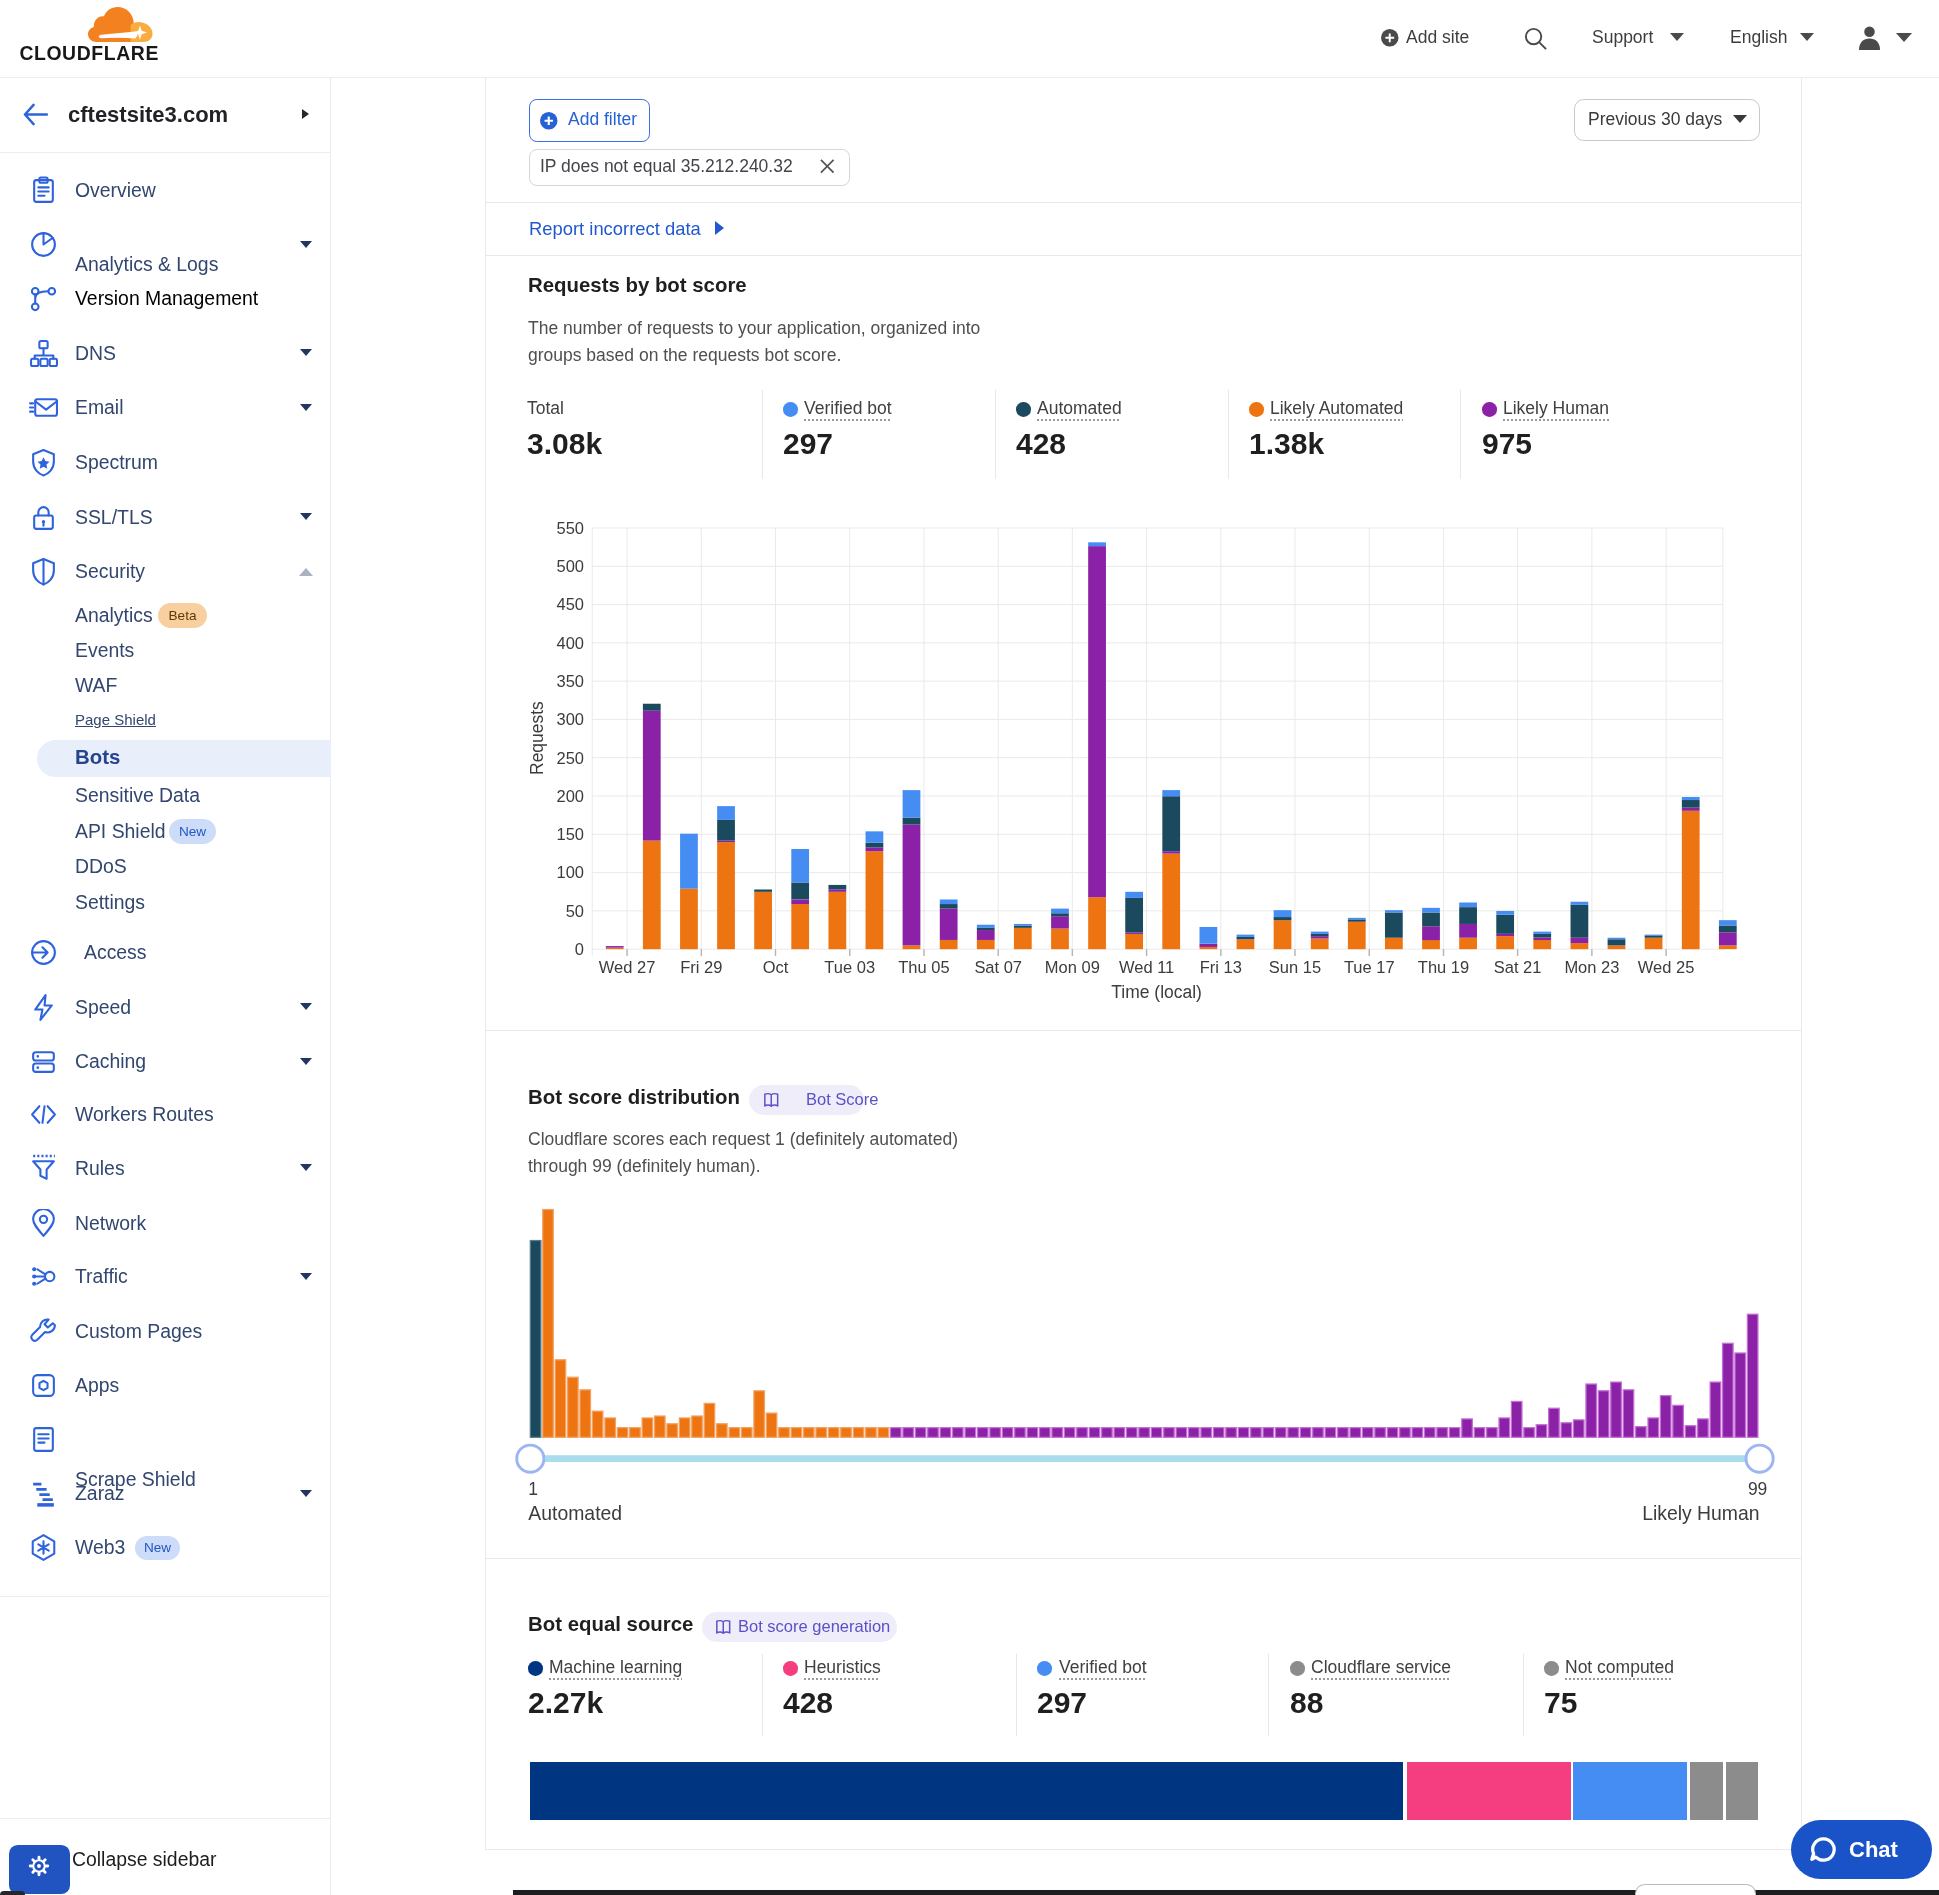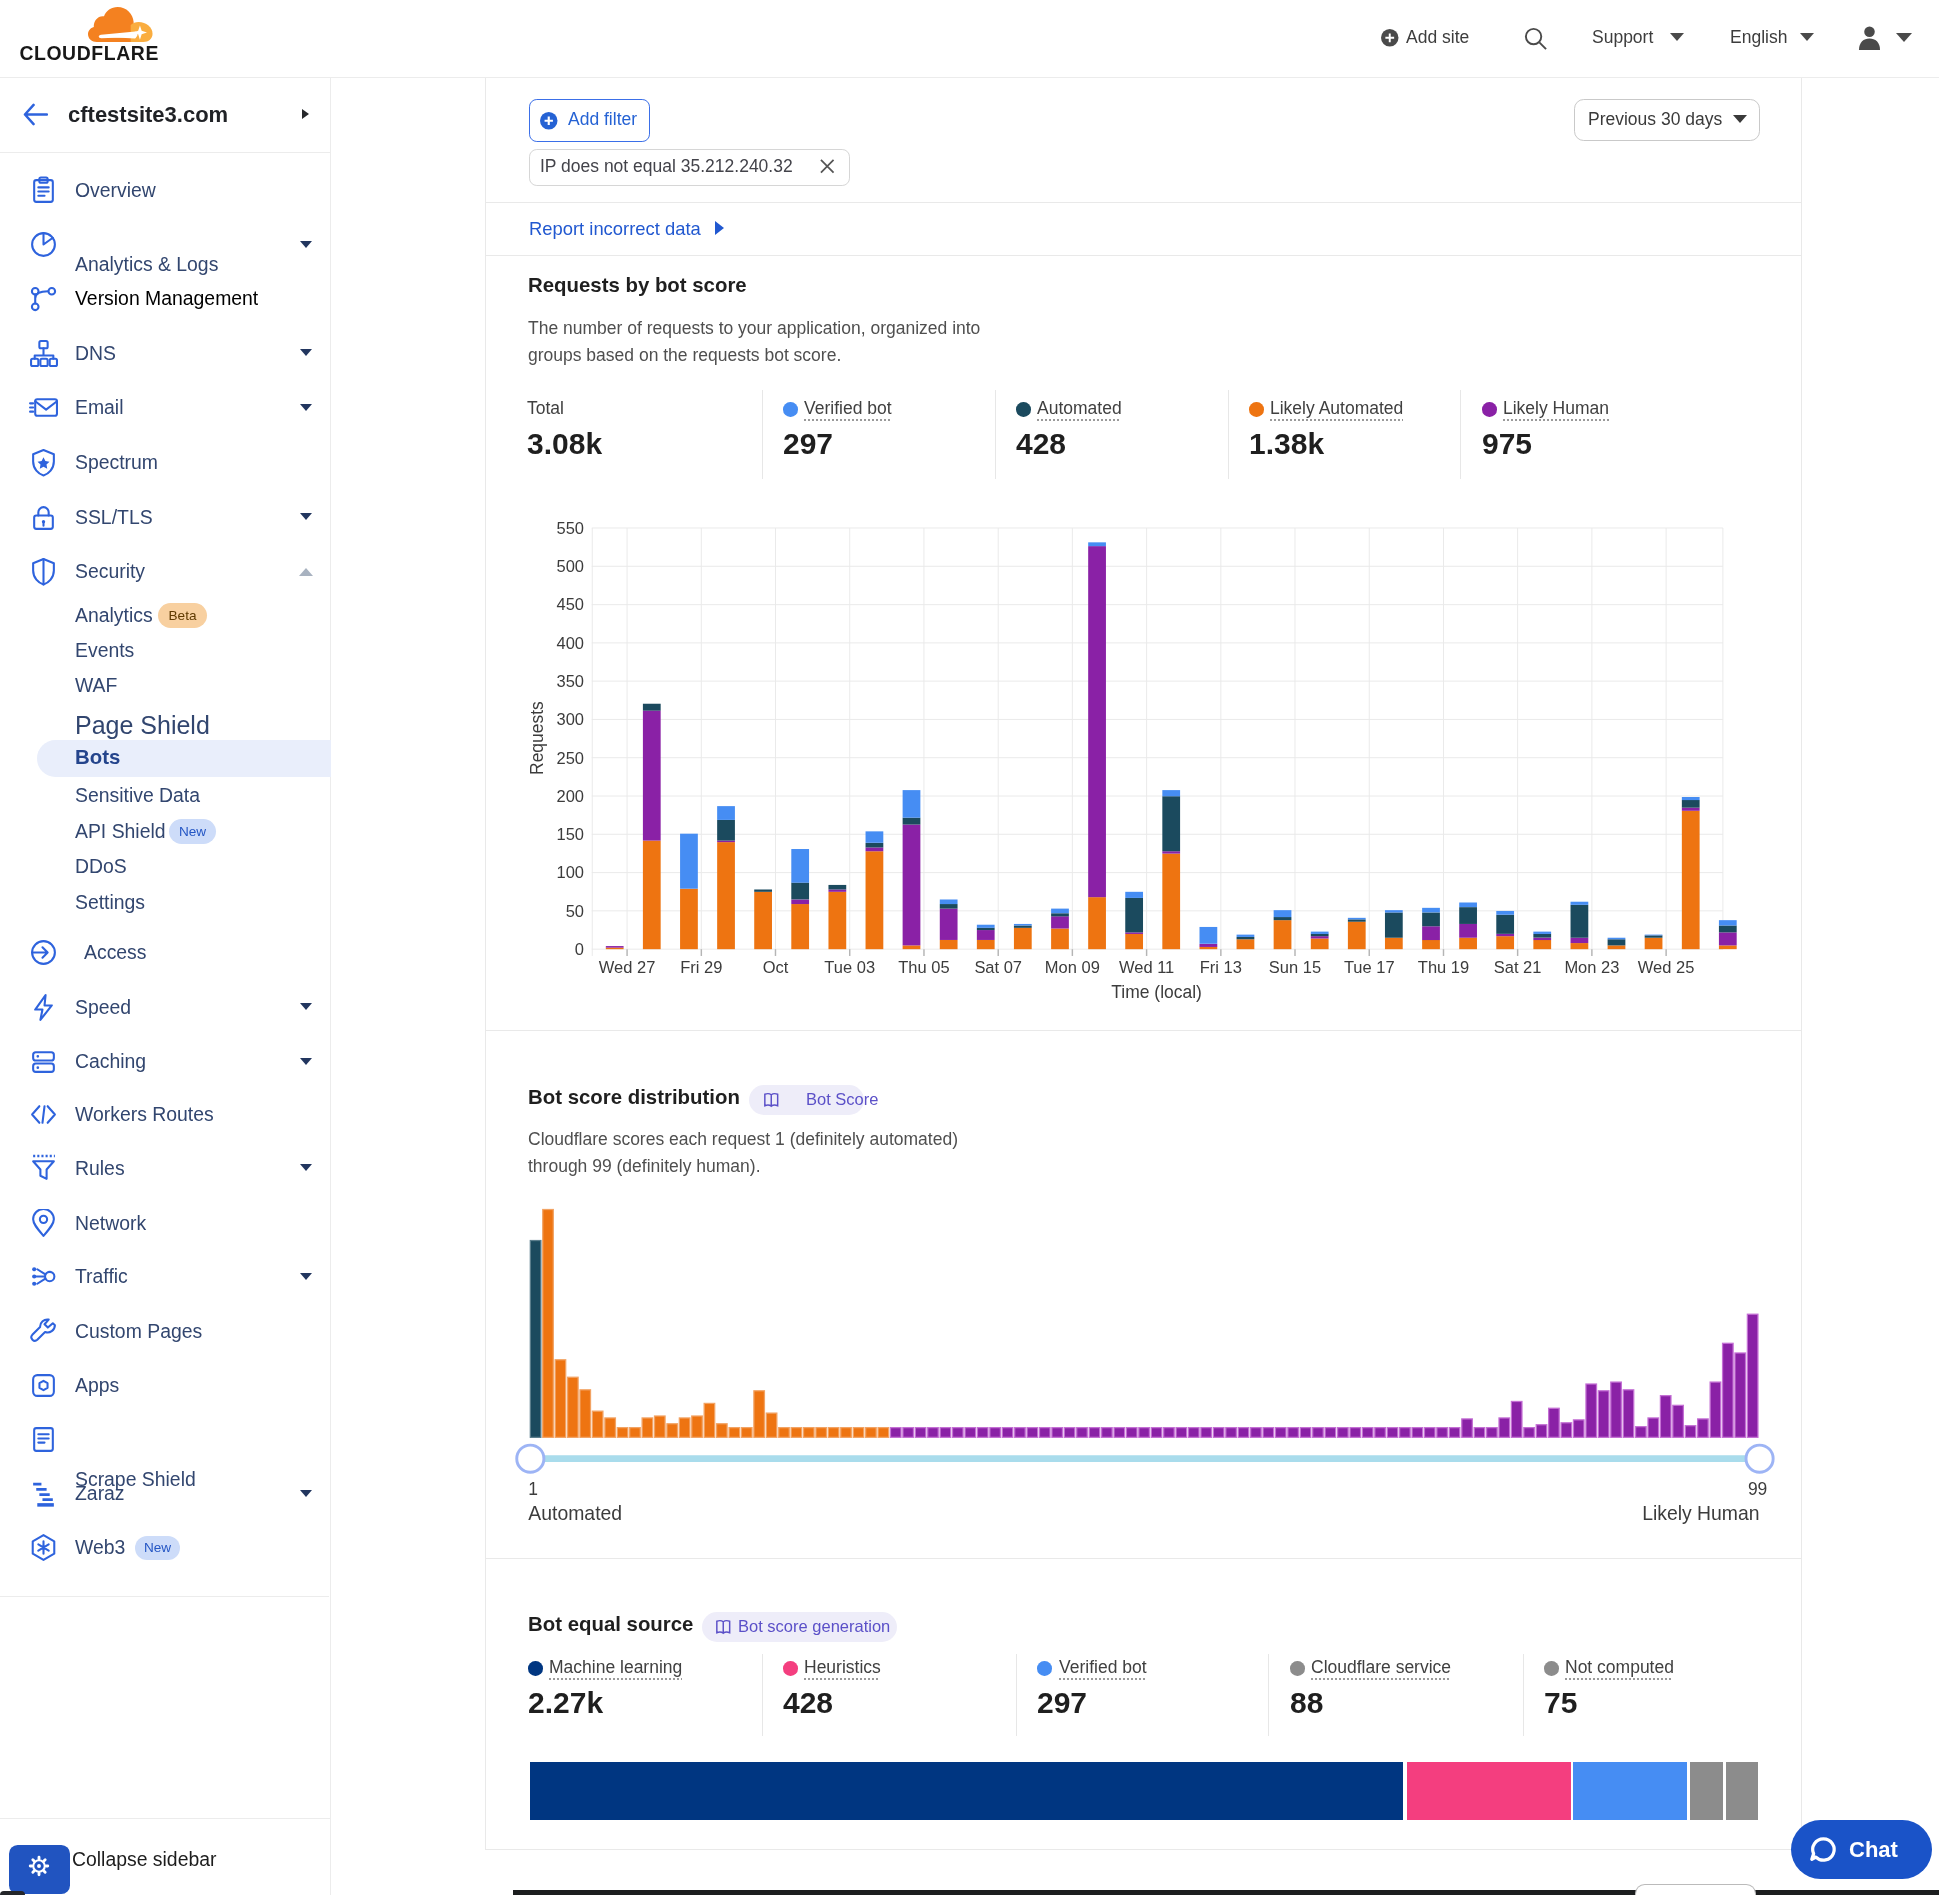--- a/index.html
+++ b/index.html
@@ -163,21 +163,21 @@
 <svg class="abs" style="left:29px;top:1533px;" width="29" height="29" viewBox="0 0 28 28">
       <path d="M14 2 L24.4 8 V20 L14 26 L3.6 20 V8 Z" stroke="#2e63dd" fill="none" stroke-width="2" stroke-linecap="round" stroke-linejoin="round"></path>
       <path d="M14 8 v12 M9 11 l10 6 M19 11 l-10 6" stroke="#2e63dd" fill="none" stroke-width="2" stroke-linecap="round" stroke-linejoin="round"></path>
     </svg>
 <div class="abs" style="left:75px;top:1536px;font-size:19.4px;color:#32466f;">Web3</div>
 <div class="abs" style="left:135px;top:1536px;width:45px;height:24px;background:#cddcf9;border-radius:12.6px;font-size:13.6px;color:#2456c4;text-align:center;line-height:24px;">New</div>
 <div class="abs" style="left:75px;top:604px;font-size:19.4px;color:#32466f;">Analytics</div>
 <div class="abs" style="left:158px;top:603px;width:49px;height:25px;background:#f8d0a0;border-radius:12.6px;font-size:13.6px;color:#5f3a00;text-align:center;line-height:25px;">Beta</div>
 <div class="abs" style="left:75px;top:639px;font-size:19.4px;color:#32466f;">Events</div>
 <div class="abs" style="left:75px;top:674px;font-size:19.4px;color:#32466f;">WAF</div>
-<div class="abs" style="left:75px;top:711px;font-size:25px;color:#32466f;">Page Shield</div>
+<div class="abs" style="left:75px;top:711px;font-size:15px;color:#32466f;text-decoration:underline;">Page Shield</div>
 <div class="abs" style="left:37px;top:740px;width:294px;height:37px;background:#e9eefb;border-radius:18.4px 0 0 18.4px;"></div>
 <div class="abs" style="left:75px;top:746px;font-size:20.4px;font-weight:bold;color:#24448c;">Bots</div>
 <div class="abs" style="left:75px;top:784px;font-size:19.4px;color:#32466f;">Sensitive Data</div>
 <div class="abs" style="left:75px;top:820px;font-size:19.4px;color:#32466f;">API Shield</div>
 <div class="abs" style="left:169px;top:819px;width:47px;height:25px;background:#cddcf9;border-radius:12.6px;font-size:13.6px;color:#2456c4;text-align:center;line-height:25px;">New</div>
 <div class="abs" style="left:75px;top:855px;font-size:19.4px;color:#32466f;">DDoS</div>
 <div class="abs" style="left:75px;top:891px;font-size:19.4px;color:#32466f;">Settings</div>
 <div class="abs" style="left:0;top:1596px;width:329px;border-top:1px solid #ececec;"></div>
 <div class="abs" style="left:0;top:1818px;width:331px;border-top:1px solid #ececec;"></div>
 <div class="abs" style="left:8.7px;top:1845px;width:61px;height:49px;background:#2154c0;border-radius:8.7px;"></div>

